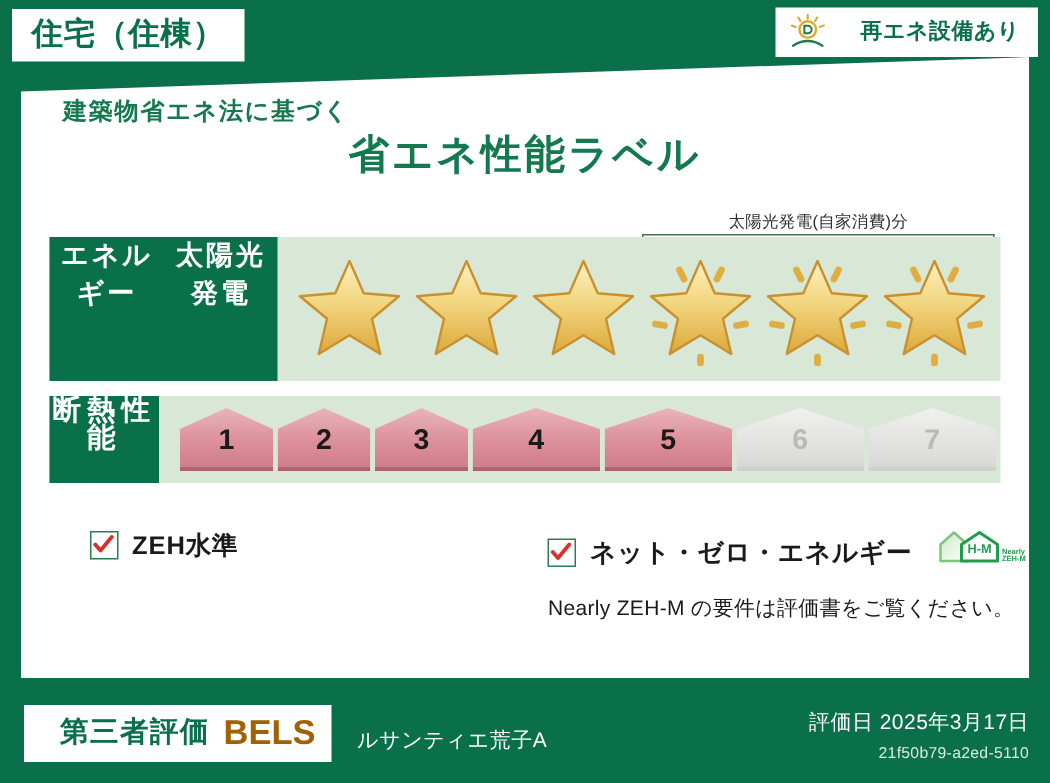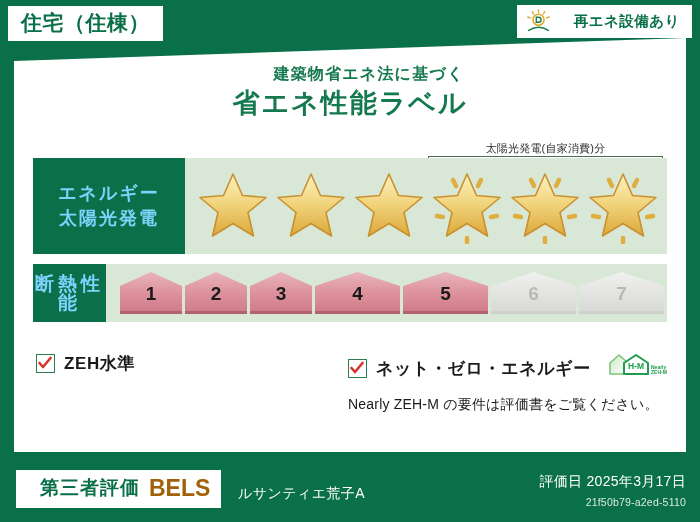--- a/index.html
+++ b/index.html
@@ -41,42 +41,41 @@
     left: 14px; top: 38px;
     width: 672px; height: 414px;
     background: #ffffff;
     -webkit-clip-path: polygon(0 23px, 100% 0, 100% 100%, 0 100%);
     clip-path: polygon(0 23px, 100% 0, 100% 100%, 0 100%);
   }
 
   
   .t-sub {
     position: absolute; top: 64px; left: 0; width: 696px;
-    text-align: center;
     font-size: 16px; font-weight: bold; color: #15794f; letter-spacing: 1.2px; padding-left: 42px;
   }
   .t-main {
     position: absolute; top: 85px; left: 0; width: 700px;
     text-align: center;
     font-size: 27px; font-weight: bold; color: #15794f; letter-spacing: 2px;
   }
 
   
   .row {
     position: absolute; left: 33px; width: 634px;
     background: #d8e7d6;
     display: flex; align-items: center;
   }
   .row-energy { top: 158px; height: 96px; }
   .row-insul  { top: 264px; height: 58px; }
 
   .row-label {
-    background: #0a7049; color: #7dd3fc;
+    background: #0a7049; color: #ffffff;
     font-weight: bold; text-align: center;
-    display: flex; flex-direction: column; justify-content: center;
+    display: flex; justify-content: center;
     align-self: stretch;
     letter-spacing: 2px;
   }
   .row-energy .row-label { width: 152px; font-size: 18px; line-height: 1.38; }
   .row-insul  .row-label { width: 152px; font-size: 19px; line-height: 1; letter-spacing: 4px; }
 
   
   .stars { flex: 1; display: flex; align-items: center; padding-left: 10px; gap: 2px; }
   .star-wrap { position: relative; width: 76px; height: 76px; }
   .star-wrap svg { display: block; width: 76px; height: 76px; }
@@ -112,21 +111,21 @@
   }
   .grade.off {
     background: linear-gradient(180deg,#f0f0ee 0%, #e2e3e0 60%, #d8d9d6 100%);
     color: #b9bab7;
     border-bottom: 3px solid #cfd0cd;
   }
   .grade.w1 { width: 62px; }
   .grade.w2 { width: 85px; }
 
   
-  .notes { position: absolute; top: 352px; left: 0; width: 700px; display: flex; }
+  .notes { position: absolute; top: 352px; left: 0; width: 700px; display: flex; padding-left: 24px; }
   .note { padding-left: 36px; }
   .note.left  { width: 340px; }
   .note.right { width: 350px; padding-left: 8px; }
 
   .note-head { display: flex; align-items: center; gap: 9px; margin-bottom: 9px; }
   .chk {
     width: 19px; height: 19px; border: 1.6px solid #2e7d52;
     background: #fff; position: relative; flex: none;
   }
   .chk svg { position: absolute; left: 1px; top: 1px; }

